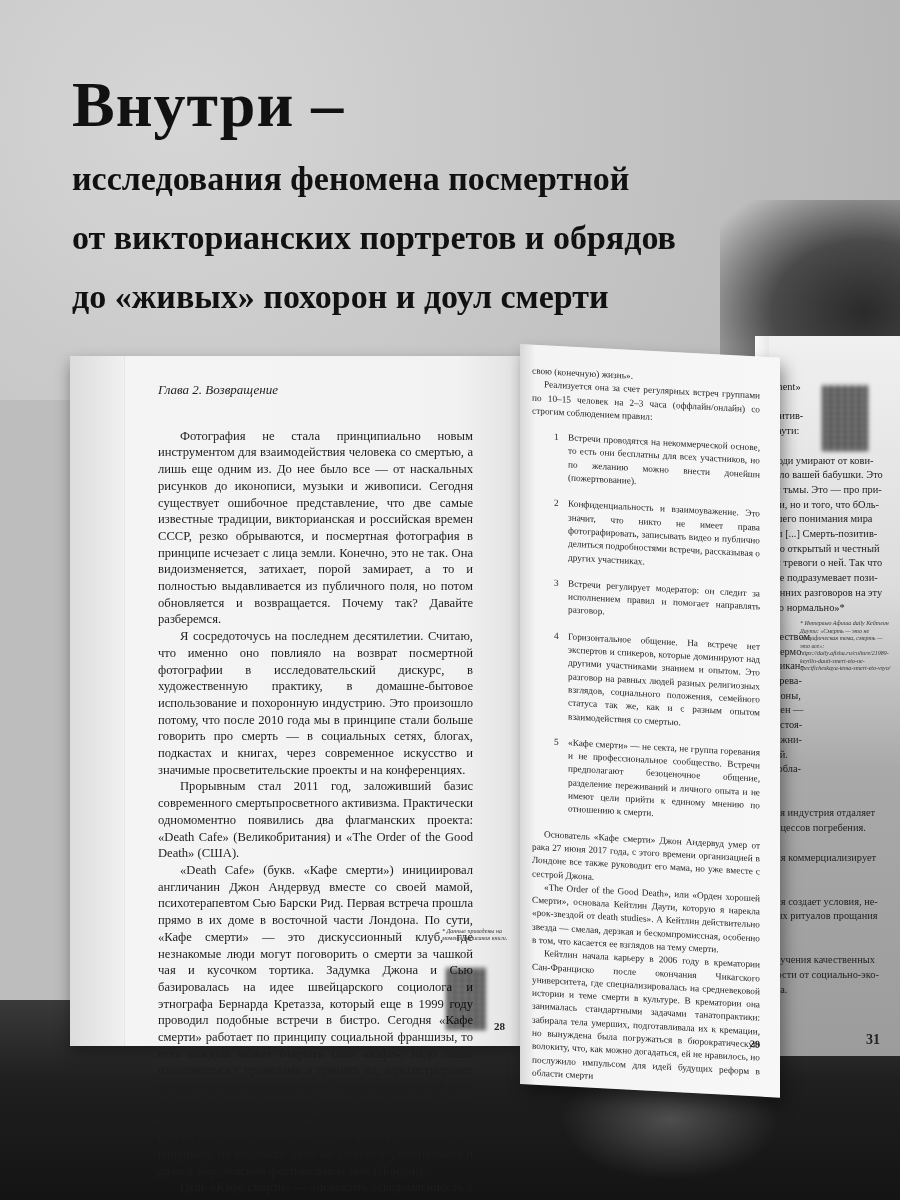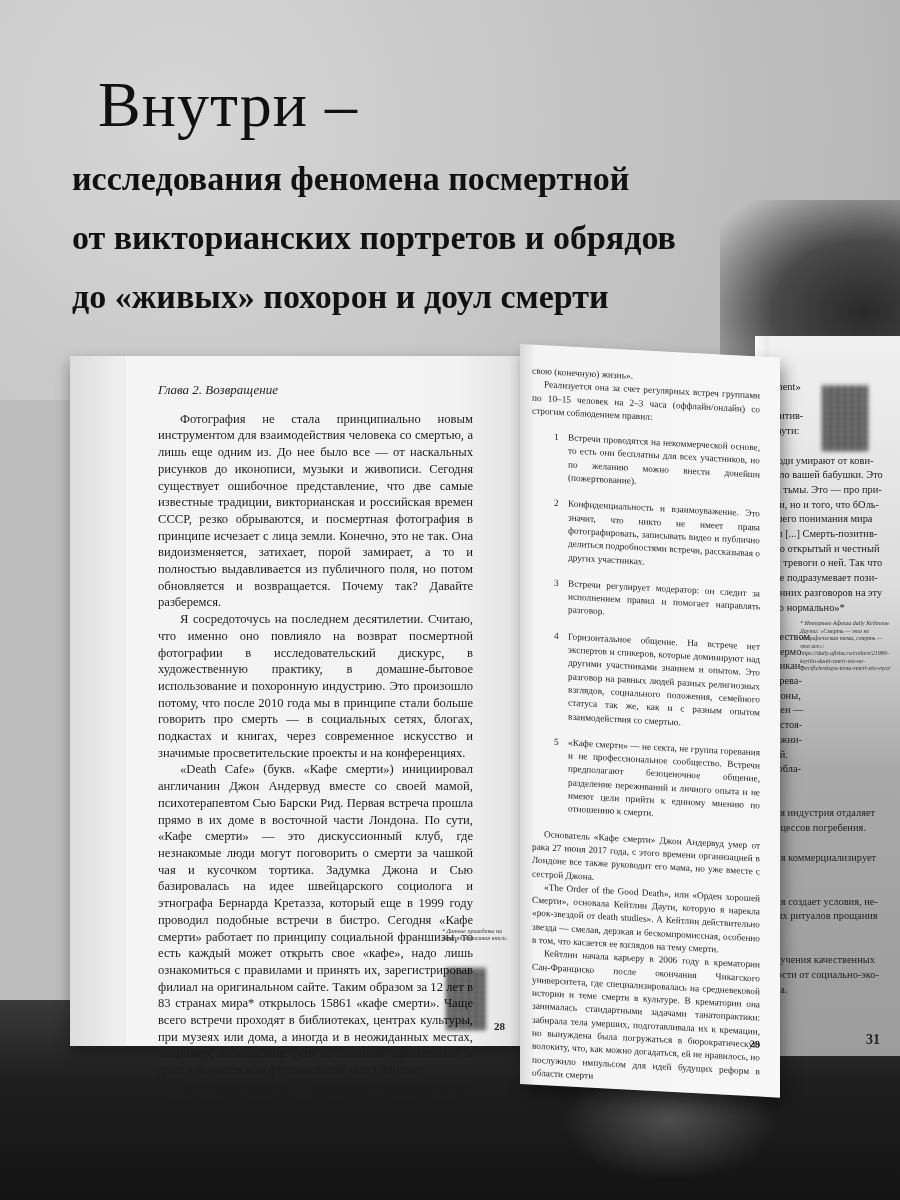--- a/index.html
+++ b/index.html
@@ -22,21 +22,21 @@
     background: linear-gradient(180deg, #3a3a3a 0%, #1f1f1f 40%, #141414 100%);
   }
   .bg-bottom::after {
     content: ""; position: absolute; left: 560px; top: 60px; width: 220px; height: 120px;
     background: radial-gradient(ellipse, rgba(140,140,140,0.45) 0, rgba(0,0,0,0) 70%);
   }
   .headline {
     position: absolute; left: 72px; top: 70px; width: 780px; color: #111;
   }
   .headline .h-main {
-    font-size: 64px; line-height: 70px; font-weight: 400; letter-spacing: 1px; margin-left: 26px;
+    font-size: 64px; line-height: 70px; font-weight: 700; letter-spacing: 1px;
   }
   .headline .h-sub {
     font-size: 34px; line-height: 40px; font-weight: 700; margin-top: 19px;
   }
   
   .book {
     position: absolute; left: 70px; top: 356px; width: 690px; height: 700px;
   }
   .page-left {
     position: absolute; left: 0; top: 0; width: 455px; height: 690px;
@@ -60,21 +60,21 @@
   }
   .page-far-strip {
     position: absolute; left: 755px; top: 336px; width: 14px; height: 720px;
     background: linear-gradient(90deg, #fafafa, #e8e8e8);
   }
   .lp-content {
     position: absolute; left: 88px; top: 26px; width: 315px;
     font-size: 12.6px; line-height: 16.7px; color: #1d1d1d; text-align: justify;
   }
   .lp-content .chapter {
-    font-style: italic; font-size: 13px; margin-bottom: 12px; text-align: left;
+    font-style: italic; font-size: 13px; margin-bottom: 29px; text-align: left;
   }
   .lp-content p { margin: 0; text-indent: 22px; }
   .side-note {
     position: absolute; left: 372px; top: 572px; width: 70px;
     font-size: 6px; line-height: 7px; font-style: italic; color: #333;
   }
   .qr {
     background:
       repeating-linear-gradient(0deg, rgba(0,0,0,0.55) 0 3px, rgba(0,0,0,0.15) 3px 6px),
       repeating-linear-gradient(90deg, rgba(0,0,0,0.5) 0 4px, rgba(0,0,0,0.1) 4px 7px);
@@ -169,20 +169,21 @@
   </div>
 <div class="fp-note">* Интервью Афиша daily Кейтлин Даути: «Смерть — это не специфическая тема, смерть — это все»: https://daily.afisha.ru/culture/21989-keytlin-dauti-smert-eto-ne-specificheskaya-tema-smert-eto-vsyo/</div>
 <div class="page-num pn-31">31</div>
 
 <div class="book">
   <div class="page-left">
     <div class="lp-content">
       <div class="chapter">Глава 2. Возвращение</div>
       <p>Фотография не стала принципиально новым инструментом для взаимодействия человека со смертью, а лишь еще одним из. До нее было все — от наскальных рисунков до иконописи, музыки и живописи. Сегодня существует ошибочное представление, что две самые известные традиции, викторианская и российская времен СССР, резко обрываются, и посмертная фотография в принципе исчезает с лица земли. Конечно, это не так. Она видоизменяется, затихает, порой замирает, а то и полностью выдавливается из публичного поля, но потом обновляется и возвращается. Почему так? Давайте разберемся.</p>
       <p>Я сосредоточусь на последнем десятилетии. Считаю, что именно оно повлияло на возврат посмертной фотографии в исследовательский дискурс, в художественную практику, в домашне-бытовое использование и похоронную индустрию. Это произошло потому, что после 2010 года мы в принципе стали больше говорить про смерть — в социальных сетях, блогах, подкастах и книгах, через современное искусство и значимые просветительские проекты и на конференциях.</p>
+      <p>Прорывным стал 2011 год, заложивший базис современного смертьпросветного активизма. Практически одномоментно появились два флагманских проекта: «Death Cafe» (Великобритания) и «The Order of the Good Death» (США).</p>
       <p>«Death Cafe» (букв. «Кафе смерти») инициировал англичанин Джон Андервуд вместе со своей мамой, психотерапевтом Сью Барски Рид. Первая встреча прошла прямо в их доме в восточной части Лондона. По сути, «Кафе смерти» — это дискуссионный клуб, где незнакомые люди могут поговорить о смерти за чашкой чая и кусочком тортика. Задумка Джона и Сью базировалась на идее швейцарского социолога и этнографа Бернарда Кретазза, который еще в 1999 году проводил подобные встречи в бистро. Сегодня «Кафе смерти» работает по принципу социальной франшизы, то есть каждый может открыть свое «кафе», надо лишь ознакомиться с правилами и принять их, зарегистрировав филиал на оригинальном сайте. Таким образом за 12 лет в 83 странах мира* открылось 15861 «кафе смерти». Чаще всего встречи проходят в библиотеках, центрах культуры, при музеях или дома, а иногда и в неожиданных местах, например, на кладбище (что не слишком удивительно) и даже в Королевском фестивальном зале (Лондон).</p>
       <p>Цель «Кафе смерти» — «повысить осведомленность о смерти, чтобы помочь людям максимально использовать</p>
     </div>
     <div class="side-note">* Данные приведены на момент написания книги.</div>
     <div class="qr qr-left"></div>
     <div class="page-num pn-28">28</div>
   </div>
 
   <div class="page-right">
     <div class="rp-content">

